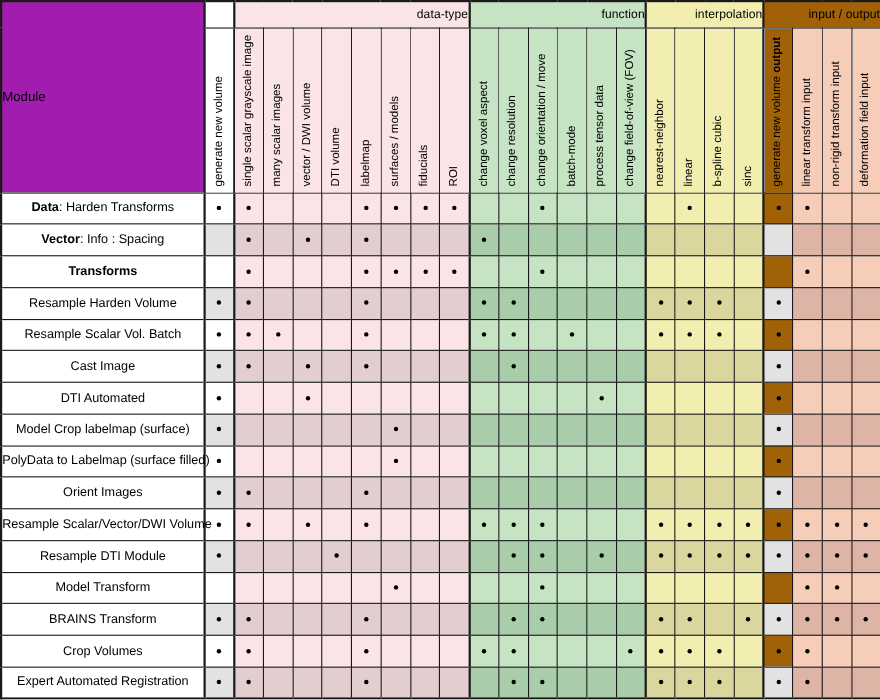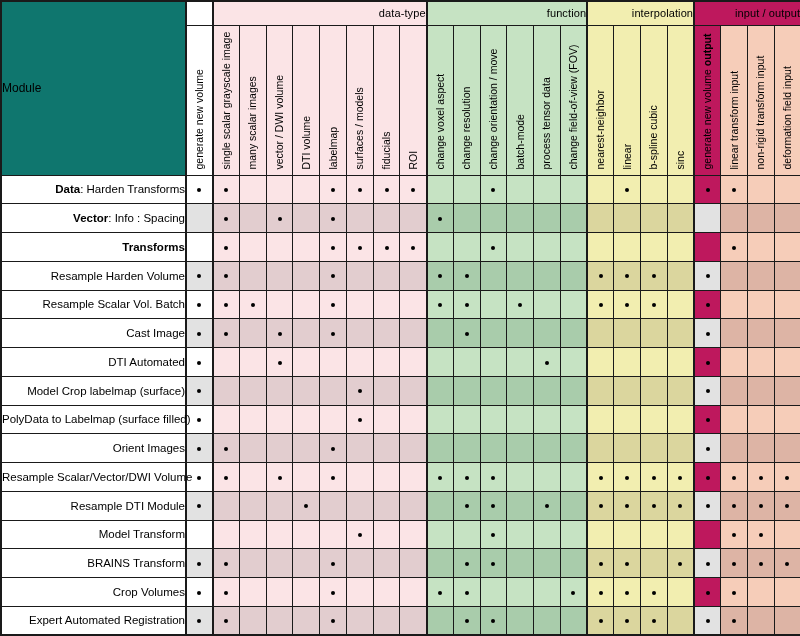--- a/index.html
+++ b/index.html
@@ -36,21 +36,21 @@
   .gsep-l { border-left-width: 2px !important; }
 
   
   .grp-head {
     height: 24px;
     text-align: right;
     font-size: 11px;
     letter-spacing: .1px;
   }
   .corner-cell {
-    background: #0f766e;
+    background: #a21caf;
     text-align: left;
     padding-left: 12px;
     font-size: 12px;
   }
   .vhead {
     height: 150px;
     background: inherit;
     position: relative;
   }
   .vhead .vwrap {
@@ -71,36 +71,36 @@
     left: 50%;
     margin-left: 4.5px;
   }
   .vhead .vtxt b { font-weight: bold; }
 
   
   .c-blank  { background: #ffffff; }
   .c-data   { background: #fbe4e6; }
   .c-func   { background: #c6e3c3; }
   .c-interp { background: #f2eeb0; }
-  .c-io     { background: #be185d; }
+  .c-io     { background: #a16207; }
   .c-iot    { background: #f6cdb9; }
 
   
   tr.alt .c-blank  { background: #e2e2e2; }
   tr.alt .c-data   { background: #e2cdcf; }
   tr.alt .c-func   { background: #a9ccab; }
   tr.alt .c-interp { background: #dbd69e; }
   tr.alt .c-io     { background: #e2e2e2; }
   tr.alt .c-iot    { background: #ddb4a5; }
 
   
   .row-label {
     height: 28px;
     background: #ffffff;
-    text-align: right;
+    text-align: center;
     padding-left: 10px;
     font-size: 11.5px;
     white-space: nowrap;
   }
   .row-label b { font-weight: bold; }
   .row-label.bold-all { font-weight: bold; }
   td.cell { text-align: center; height: 28px; }
   .dot {
     display: inline-block;
     width: 4px; height: 4px;

